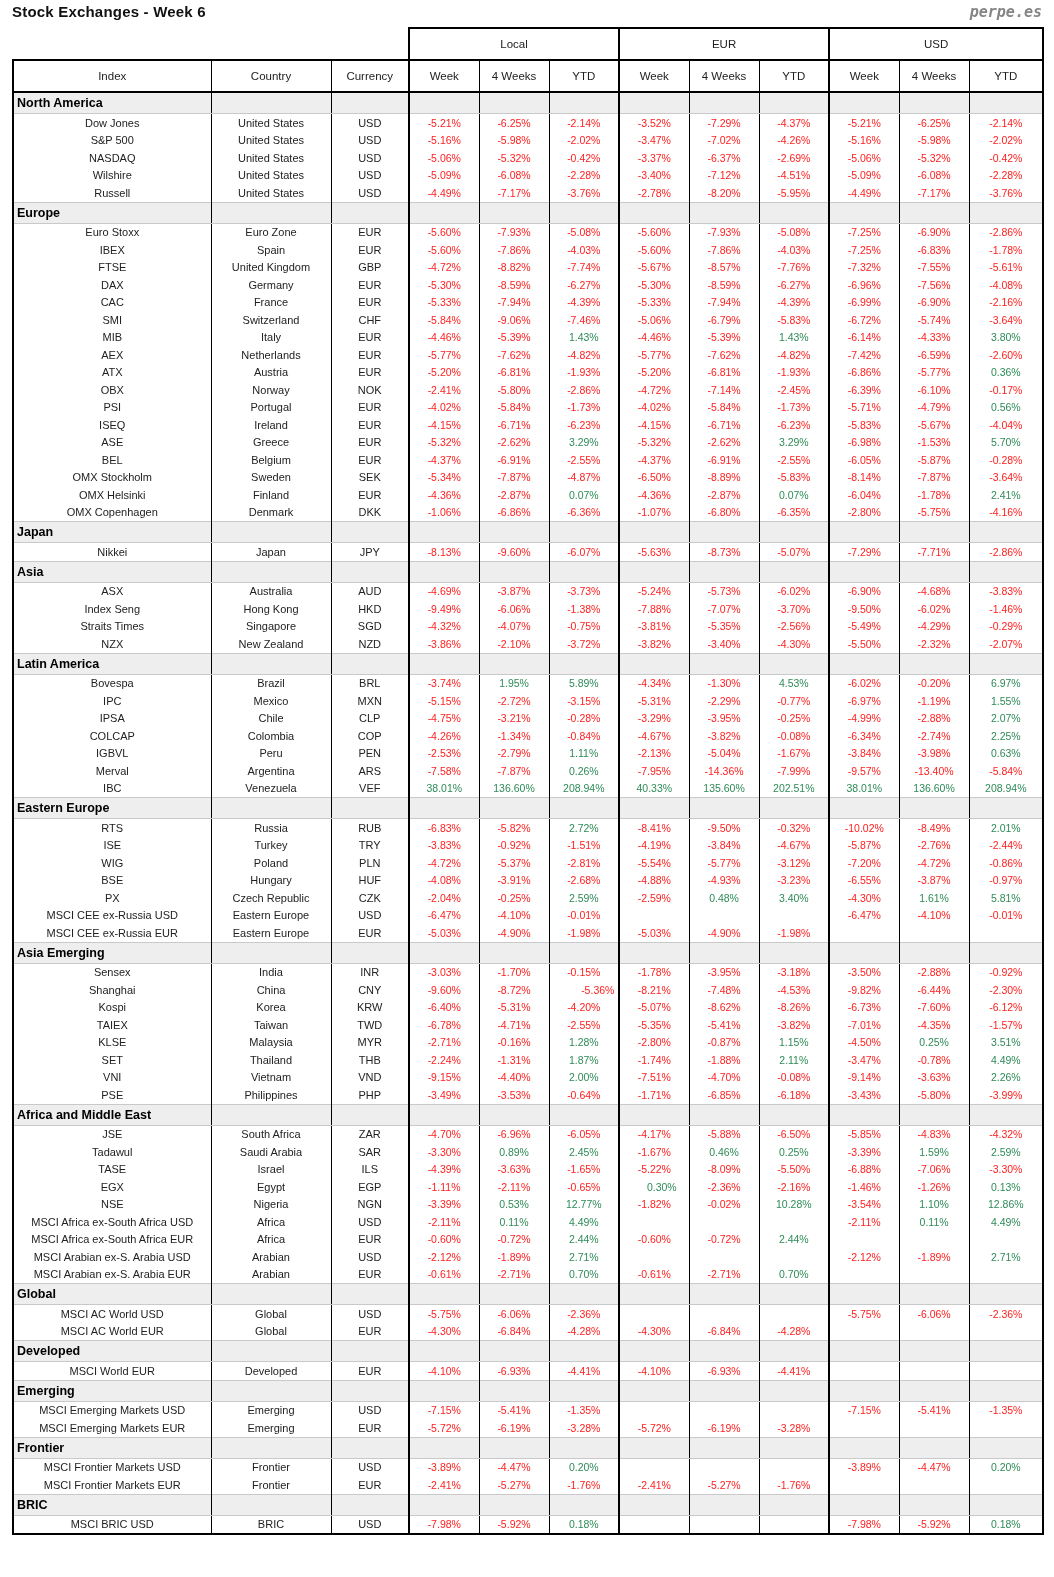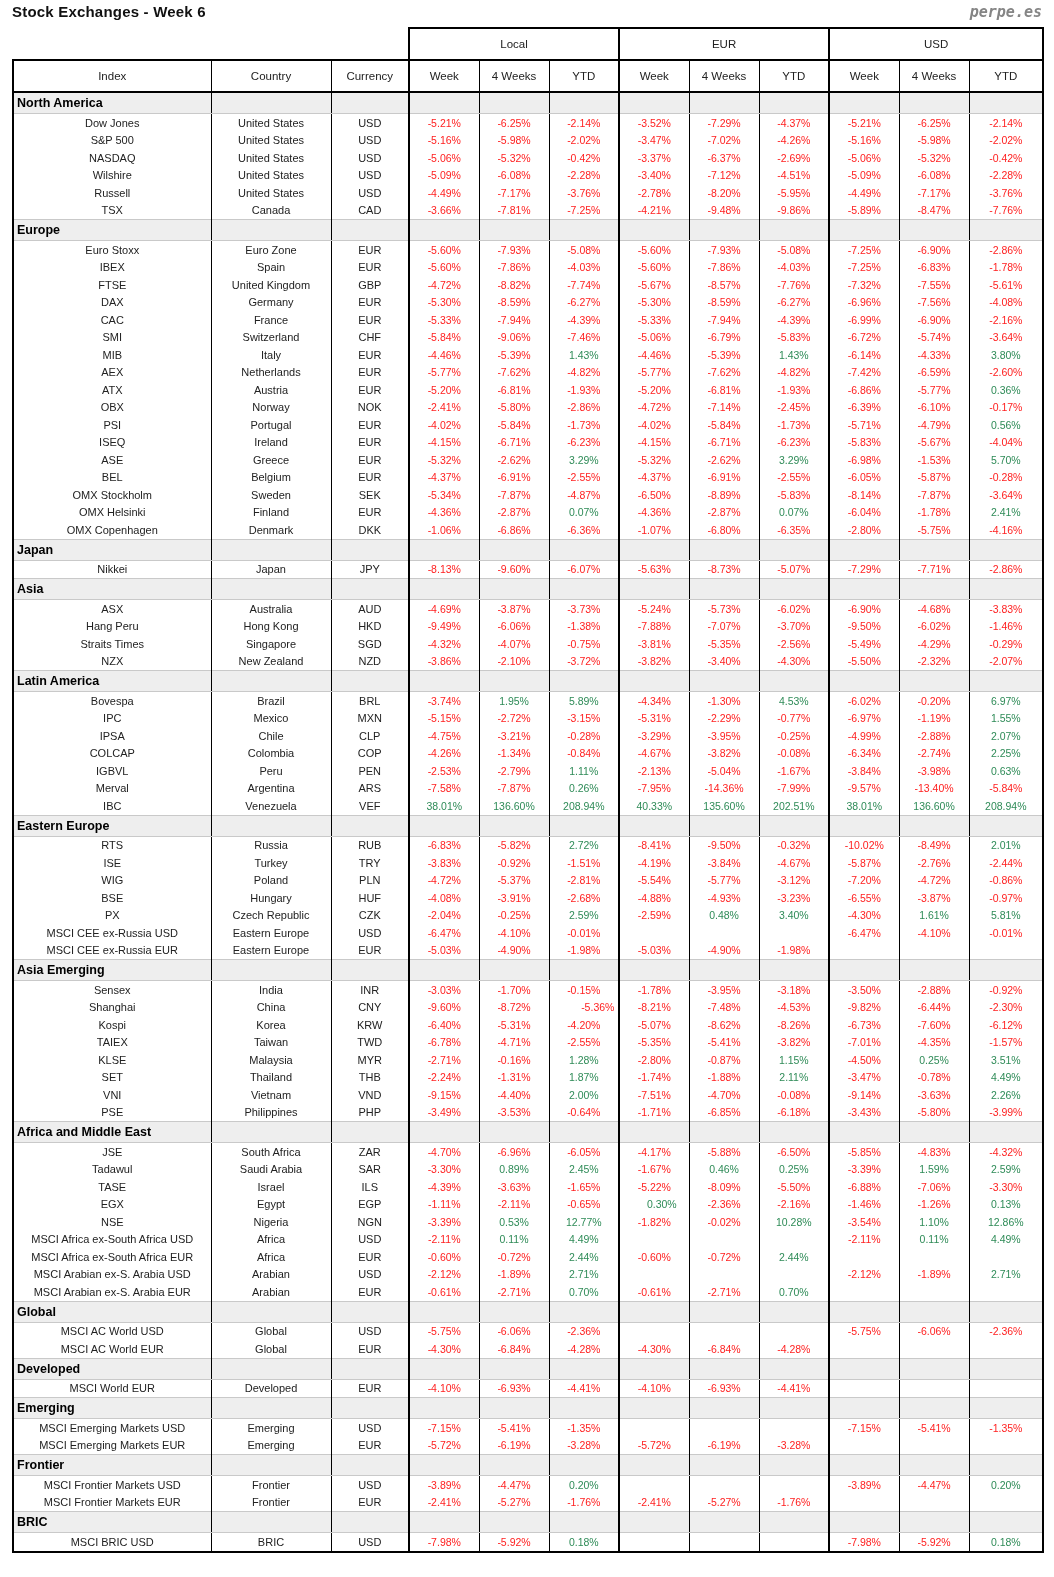--- a/index.html
+++ b/index.html
@@ -156,34 +156,20 @@
           <td style="color: rgb(255, 32, 32);">-4.49%</td>
           <td style="color: rgb(255, 32, 32);">-7.17%</td>
           <td style="color: rgb(255, 32, 32);">-3.76%</td>
           <td style="color: rgb(255, 32, 32);">-2.78%</td>
           <td style="color: rgb(255, 32, 32);">-8.20%</td>
           <td style="color: rgb(255, 32, 32);">-5.95%</td>
           <td style="color: rgb(255, 32, 32);">-4.49%</td>
           <td style="color: rgb(255, 32, 32);">-7.17%</td>
           <td style="color: rgb(255, 32, 32);">-3.76%</td>
         </tr>
-        <tr>
-          <td>TSX</td>
-          <td>Canada</td>
-          <td>CAD</td>
-          <td style="color: rgb(255, 32, 32);">-3.66%</td>
-          <td style="color: rgb(255, 32, 32);">-7.81%</td>
-          <td style="color: rgb(255, 32, 32);">-7.25%</td>
-          <td style="color: rgb(255, 32, 32);">-4.21%</td>
-          <td style="color: rgb(255, 32, 32);">-9.48%</td>
-          <td style="color: rgb(255, 32, 32);">-9.86%</td>
-          <td style="color: rgb(255, 32, 32);">-5.89%</td>
-          <td style="color: rgb(255, 32, 32);">-8.47%</td>
-          <td style="color: rgb(255, 32, 32);">-7.76%</td>
-        </tr>
         <tr class="section-row">
           <td class="section-name">Europe</td>
           <td></td>
           <td></td>
           <td></td>
           <td></td>
           <td></td>
           <td></td>
           <td></td>
           <td></td>
@@ -479,21 +465,21 @@
           <td style="color: rgb(255, 32, 32);">-3.87%</td>
           <td style="color: rgb(255, 32, 32);">-3.73%</td>
           <td style="color: rgb(255, 32, 32);">-5.24%</td>
           <td style="color: rgb(255, 32, 32);">-5.73%</td>
           <td style="color: rgb(255, 32, 32);">-6.02%</td>
           <td style="color: rgb(255, 32, 32);">-6.90%</td>
           <td style="color: rgb(255, 32, 32);">-4.68%</td>
           <td style="color: rgb(255, 32, 32);">-3.83%</td>
         </tr>
         <tr>
-          <td>Hang Peru</td>
+          <td>Index Seng</td>
           <td>Hong Kong</td>
           <td>HKD</td>
           <td style="color: rgb(255, 32, 32);">-9.49%</td>
           <td style="color: rgb(255, 32, 32);">-6.06%</td>
           <td style="color: rgb(255, 32, 32);">-1.38%</td>
           <td style="color: rgb(255, 32, 32);">-7.88%</td>
           <td style="color: rgb(255, 32, 32);">-7.07%</td>
           <td style="color: rgb(255, 32, 32);">-3.70%</td>
           <td style="color: rgb(255, 32, 32);">-9.50%</td>
           <td style="color: rgb(255, 32, 32);">-6.02%</td>

